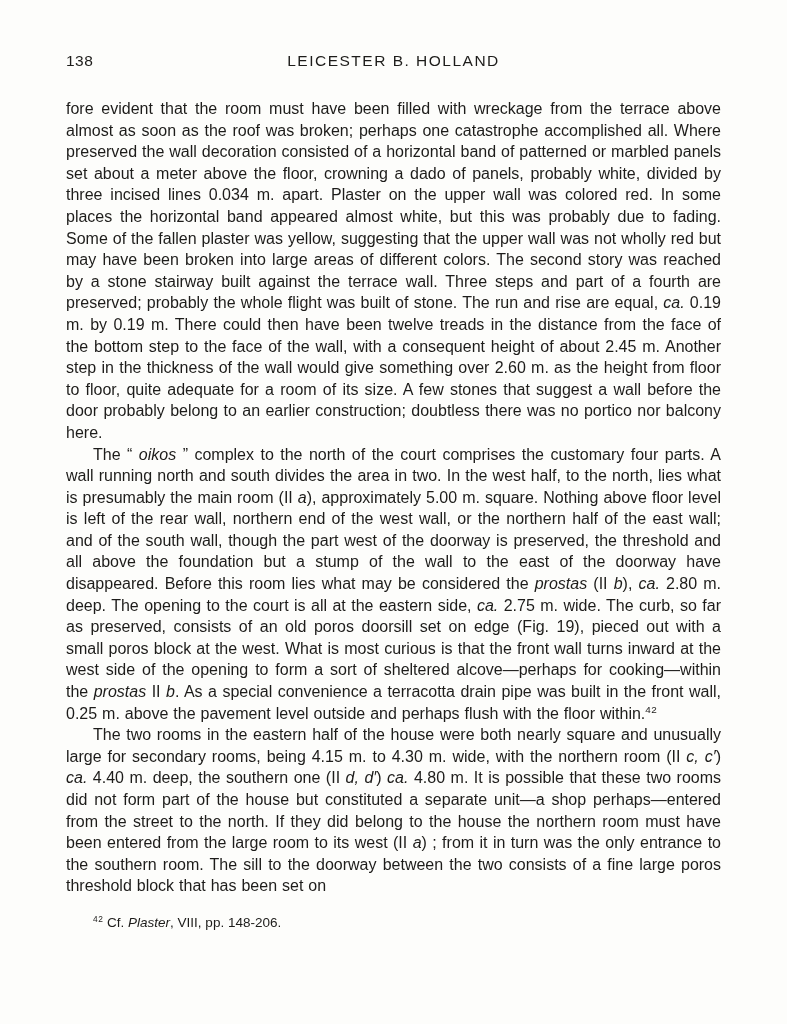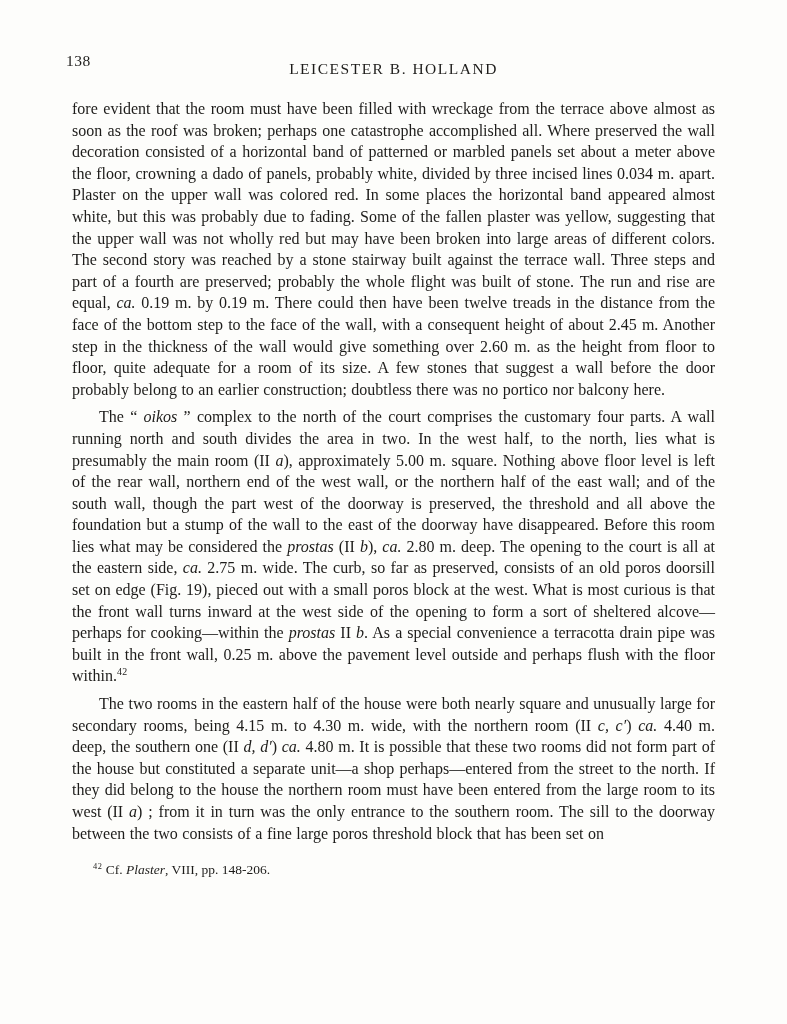--- a/index.html
+++ b/index.html
@@ -8,46 +8,46 @@
     background: #fcfcfa;
   }
   .page {
     position: relative;
     width: 787px;
     height: 1024px;
     box-sizing: border-box;
     padding: 52px 66px 0 66px;
     background: #fdfdfb;
     color: #1d1c1a;
-    font-family: Liberation Serif, serif;
+    font-family: Liberation Sans, sans-serif;
     overflow: hidden;
   }
   .running-head {
     position: relative;
     height: 22px;
     margin-bottom: 24px;
     font-size: 15.5px;
   }
   .page-num {
     position: absolute;
     left: 0;
     top: 0;
     letter-spacing: 0.5px;
   }
   .head-title {
     position: absolute;
     left: 0;
     right: 0;
-    top: 8px;
+    top: 0;
     text-align: center;
     letter-spacing: 1.5px;
     font-variant: normal;
   }
   .body-text p.para {
-    margin: 6px;
+    margin: 0;
     font-size: 16px;
     line-height: 21.6px;
     text-align: justify;
     word-spacing: 0.5px;
   }
   .body-text p.para.indent {
     text-indent: 27px;
   }
   .body-text em, .footnote em {
     font-style: italic;

